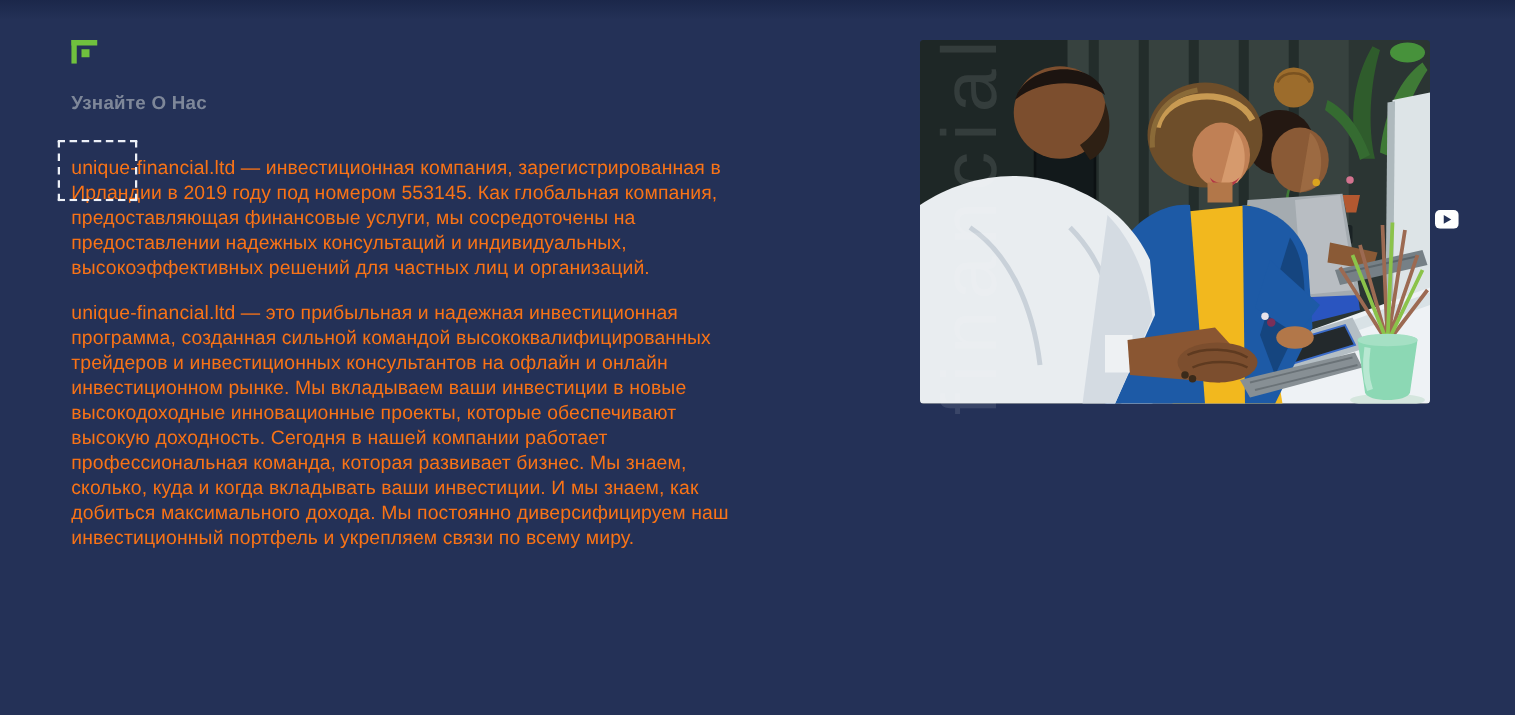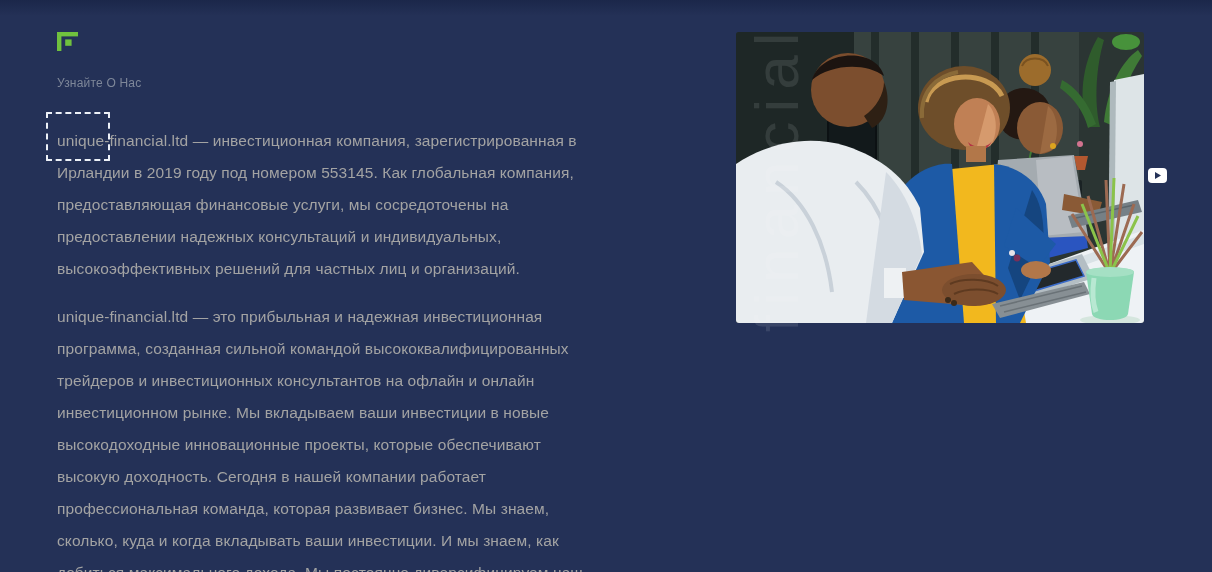--- a/index.html
+++ b/index.html
@@ -9,25 +9,25 @@
     font-family:"Liberation Sans",sans-serif;
   }
   .top-shade{
     position:absolute;left:0;top:0;width:1212px;height:16px;
     background:linear-gradient(#1b274a,rgba(36,49,87,0));
     z-index:3;
   }
   .logo{position:absolute;left:57px;top:32px;width:21px;height:19px;z-index:4;cursor:pointer;}
   .eyebrow{
     position:absolute;left:57px;top:72px;z-index:4;
-    font-size:12px;line-height:22px;color:#7e8799;font-weight:400;letter-spacing:.2px;
+    font-size:15px;line-height:22px;color:#7e8799;font-weight:700;letter-spacing:.2px;
   }
   .about-text{position:absolute;left:57px;top:125px;width:548px;z-index:4;}
   .about-text p{
-    margin:0 0 16px 0;font-size:15.5px;line-height:32px;color:#a3a3a3;
+    margin:0 0 16px 0;font-size:15.5px;line-height:20px;color:#f97316;
     font-weight:400;letter-spacing:.1px;
   }
   .selection-marquee{
     position:absolute;left:46px;top:112px;width:60px;height:45px;
     border:2px dashed #ecf0f7;border-radius:1px;z-index:10;pointer-events:none;
   }
   .photo{
     position:absolute;left:736px;top:32px;width:408px;height:291px;
     border-radius:3px;overflow:hidden;z-index:1;
   }

